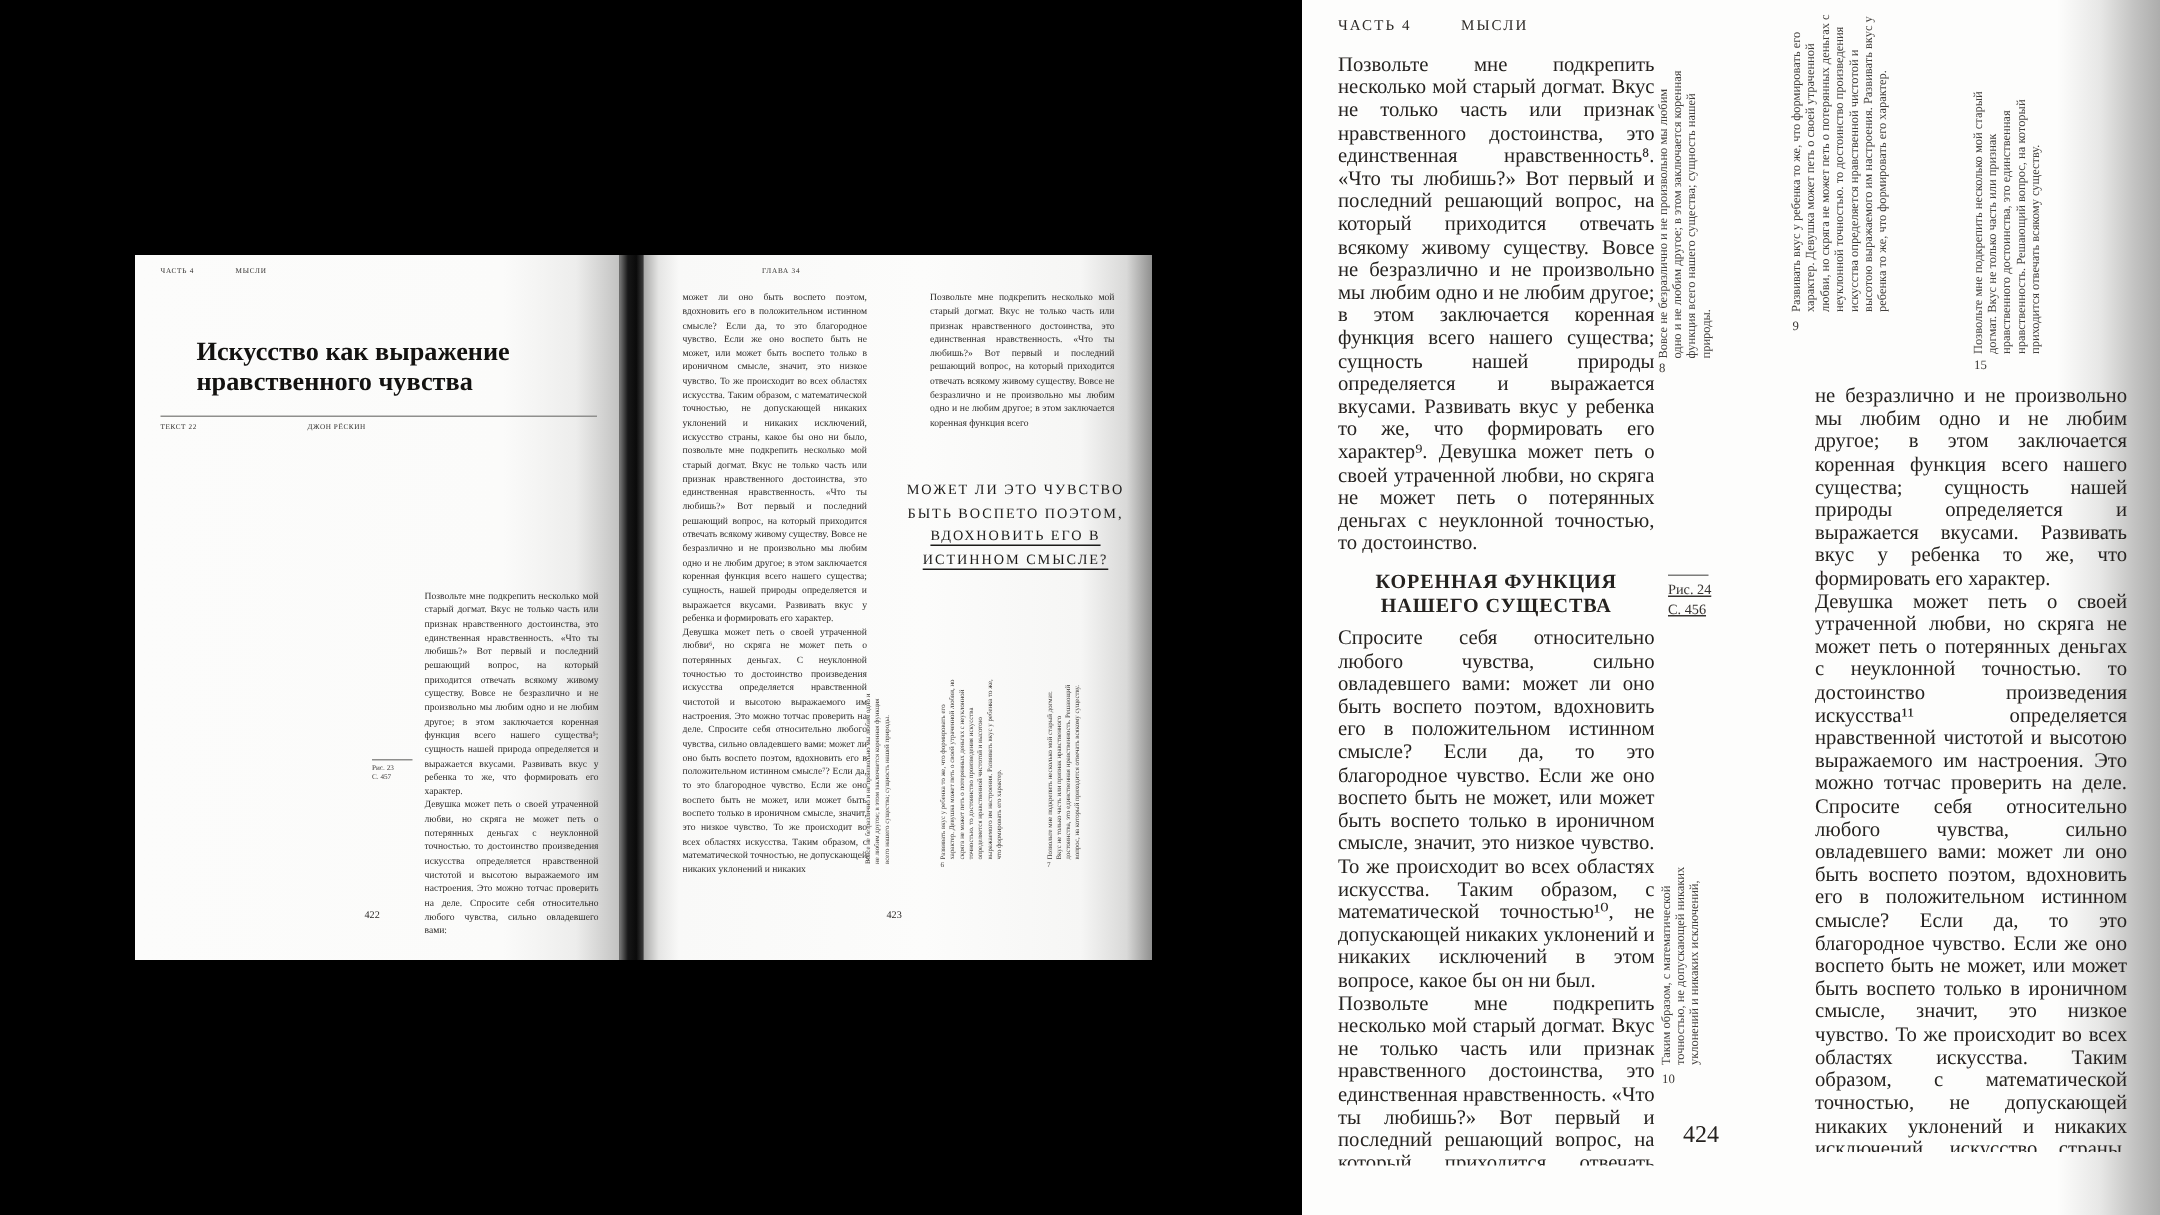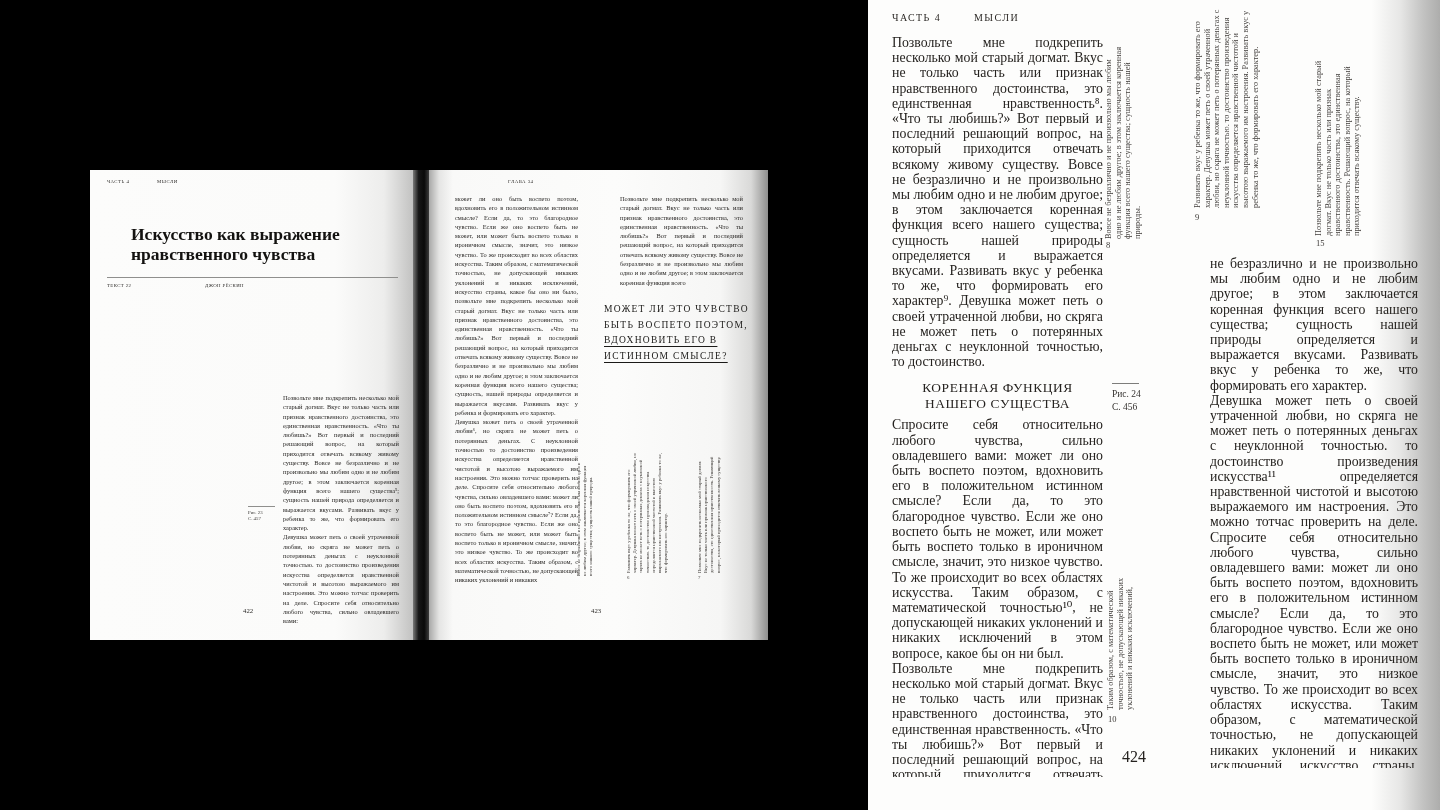--- a/index.html
+++ b/index.html
@@ -32,21 +32,21 @@
   .pullquote{font-size:9.5px;line-height:15.6px;letter-spacing:1.3px;color:#1b1a18;width:146px;}
   .pq-u{text-decoration:underline;text-underline-offset:2.5px;text-decoration-thickness:.8px;}
 
   
   .detail{left:868px;top:0;width:572px;height:810px;
     background:linear-gradient(90deg,#fdfdfc 0%,#fdfdfc 88%,#e7e7e6 93%,#c3c3c2 97%,#adadac 100%);}
   .dt-runhead{font-size:10px;letter-spacing:1.4px;color:#2c2926;white-space:nowrap;}
   .dt-col{font-size:13.8px;line-height:15.2px;text-align:justify;color:#25221f;overflow:hidden;}
   .dt-col p{margin:0;}
   .dt-sub{font-size:13.4px;line-height:16px;letter-spacing:.6px;text-align:center;
-          color:#25221f;white-space:pre-line;margin:11px 0 5px 0;}
+          color:#25221f;white-space:pre-line;margin:11px 0 5px 0;font-weight:bold;}
   .vnote-md{font-size:8.3px;line-height:9.6px;}
   .vnote-num-md{font-size:8.5px;color:#3a3734;}
   .dt-fignote{font-size:9.5px;line-height:13px;color:#35322f;}
   .dt-fignote .mrule{height:1px;background:#7d7d7b;margin-bottom:4px;width:27px;}
   .dt-pagenum{font-size:16px;color:#25221f;}
 </style>
 </head>
 <body>
 
 <div class="stage">
@@ -77,21 +77,21 @@
     <div class="abs sp-body" style="left:365px;top:24px;width:123px;height:428px;">
         <p>может ли оно быть воспето поэтом, вдохновить его в положительном истинном смысле? Если да, то это благородное чувство. Если же оно воспето быть не может, или может быть воспето только в ироничном смысле, значит, это низкое чувство. То же происходит во всех областях искусства. Таким образом, с математической точностью, не допускающей никаких уклонений и никаких исключений, искусство страны, какое бы оно ни было, позвольте мне подкрепить несколько мой старый догмат. Вкус не только часть или признак нравственного достоинства, это единственная нравственность. «Что ты любишь?» Вот первый и последний решающий вопрос, на который приходится отвечать всякому живому существу. Вовсе не безразлично и не произвольно мы любим одно и не любим другое; в этом заключается коренная функция всего нашего существа; сущность, нашей природы определяется и выражается вкусами. Развивать вкус у ребенка и формировать его характер.</p>
         <p>Девушка может петь о своей утраченной любви⁶, но скряга не может петь о потерянных деньгах. С неуклонной точностью то достоинство произведения искусства определяется нравственной чистотой и высотою выражаемого им настроения. Это можно тотчас проверить на деле. Спросите себя относительно любого чувства, сильно овладевшего вами: может ли оно быть воспето поэтом, вдохновить его в положительном истинном смысле⁷? Если да, то это благородное чувство. Если же оно воспето быть не может, или может быть воспето только в ироничном смысле, значит, это низкое чувство. То же происходит во всех областях искусства. Таким образом, с математической точностью, не допускающей никаких уклонений и никаких</p>
       </div>
     <div class="abs vnote vnote-sm" style="left:486px;top:288px;width:25px;height:118px;">Вовсе не безразлично и не произвольно мы любим одно и не любим другое; в этом заключается коренная функция всего нашего существа; сущность нашей природы.</div>
     <div class="abs vnote-num-sm" style="left:487px;top:401px;">5</div>
     <div class="abs sp-pagenum" style="left:501px;top:437px;">423</div>
     <div class="abs sp-body" style="left:530px;top:24px;width:123px;height:108px;">
       <p>Позвольте мне подкрепить несколько мой старый догмат. Вкус не только часть или признак нравственного достоинства, это единственная нравственность. «Что ты любишь?» Вот первый и последний решающий вопрос, на который приходится отвечать всякому живому существу. Вовсе не безразлично и не произвольно мы любим одно и не любим другое; в этом заключается коренная функция всего</p>
     </div>
-    <div class="abs pullquote" style="left:514px;top:132px;">
+    <div class="abs pullquote" style="left:514px;top:150px;text-align:center;">
       <span>МОЖЕТ ЛИ ЭТО ЧУВСТВО БЫТЬ ВОСПЕТО ПОЭТОМ, </span><span class="pq-u">ВДОХНОВИТЬ ЕГО В ИСТИННОМ СМЫСЛЕ?</span>
     </div>
     <div class="abs vnote vnote-sm" style="left:536px;top:281px;width:50px;height:122px;">Развивать вкус у ребенка то же, что формировать его характер. Девушка может петь о своей утраченной любви, но скряга не может петь о потерянных деньгах с неуклонной точностью. то достоинство произведения искусства определяется нравственной чистотой и высотою выражаемого им настроения. Развивать вкус у ребенка то же, что формировать его характер.</div>
     <div class="abs vnote-num-sm" style="left:537px;top:405px;">6</div>
     <div class="abs vnote vnote-sm" style="left:607px;top:281px;width:40px;height:122px;">Позвольте мне подкрепить несколько мой старый догмат. Вкус не только часть или признак нравственного достоинства, это единственная нравственность. Решающий вопрос, на который приходится отвечать всякому существу.</div>
     <div class="abs vnote-num-sm" style="left:608px;top:405px;">7</div>
   </div>
 
   <div class="abs detail">
     <div class="abs dt-runhead" style="left:24px;top:12px;">ЧАСТЬ 4</div>
@@ -101,21 +101,21 @@
       <p>Позвольте мне подкрепить несколько мой старый догмат. Вкус не только часть или признак нравственного достоинства, это единственная нравственность⁸. «Что ты любишь?» Вот первый и последний решающий вопрос, на который приходится отвечать всякому живому существу. Вовсе не безразлично и не произвольно мы любим одно и не любим другое; в этом заключается коренная функция всего нашего существа; сущность нашей природы определяется и выражается вкусами. Развивать вкус у ребенка то же, что формировать его характер⁹. Девушка может петь о своей утраченной любви, но скряга не может петь о потерянных деньгах с неуклонной точностью, то достоинство.</p>
       <div class="dt-sub">КОРЕННАЯ ФУНКЦИЯ
 НАШЕГО СУЩЕСТВА</div>
       <p>Спросите себя относительно любого чувства, сильно овладевшего вами: может ли оно быть воспето поэтом, вдохновить его в положительном истинном смысле? Если да, то это благородное чувство. Если же оно воспето быть не может, или может быть воспето только в ироничном смысле, значит, это низкое чувство. То же происходит во всех областях искусства. Таким образом, с математической точностью¹⁰, не допускающей никаких уклонений и никаких исключений в этом вопросе, какое бы он ни был.</p>
       <p>Позвольте мне подкрепить несколько мой старый догмат. Вкус не только часть или признак нравственного достоинства, это единственная нравственность. «Что ты любишь?» Вот первый и последний решающий вопрос, на который приходится отвечать всякому живому существу. Вовсе</p>
     </div>
 
     <div class="abs vnote vnote-md" style="left:236px;top:45px;width:40px;height:194px;">Вовсе не безразлично и не произвольно мы любим одно и не любим другое; в этом заключается коренная функция всего нашего существа; сущность нашей природы.</div>
     <div class="abs vnote-num-md" style="left:238px;top:240px;">8</div>
 
-    <div class="abs dt-fignote" style="left:244px;top:383px;">
+    <div class="abs dt-fignote" style="left:244px;top:383px;text-decoration:underline;">
       <div class="mrule"></div>
       <div>Рис. 24</div>
       <div>С. 456</div>
     </div>
 
     <div class="abs vnote vnote-md" style="left:238px;top:552px;width:30px;height:158px;">Таким образом, с математической точностью, не допускающей никаких уклонений и никаких исключений, искусство страны.</div>
     <div class="abs vnote-num-md" style="left:240px;top:714px;">10</div>
     <div class="abs dt-pagenum" style="left:254px;top:748px;">424</div>
 
     <div class="abs vnote vnote-md" style="left:325px;top:8px;width:78px;height:200px;">Развивать вкус у ребенка то же, что формировать его характер. Девушка может петь о своей утраченной любви, но скряга не может петь о потерянных деньгах с неуклонной точностью. то достоинство произведения искусства определяется нравственной чистотой и высотою выражаемого им настроения. Развивать вкус у ребенка то же, что формировать его характер.</div>

